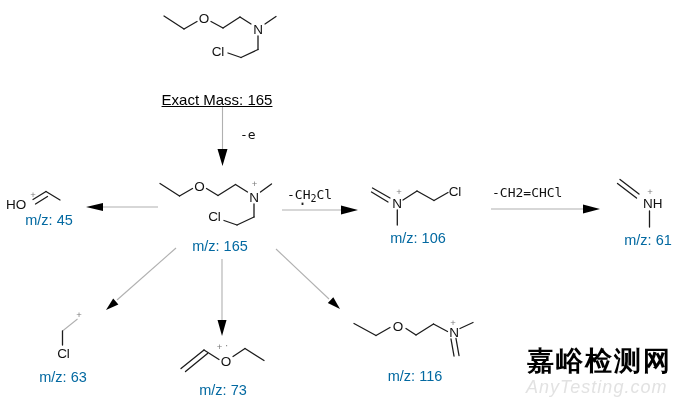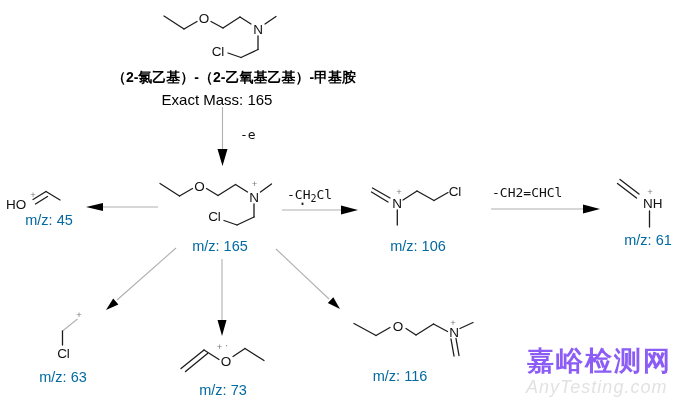--- a/index.html
+++ b/index.html
@@ -10,26 +10,26 @@
   .shaft{stroke:#b0b0b0;stroke-width:1.1;fill:none;}
   .head{fill:#000;stroke:none;}
   .atom{font-family:"Liberation Sans",sans-serif;font-size:13.5px;fill:#111;text-anchor:middle;}
   .atom.start{text-anchor:start;}
   .chg{font-family:"Liberation Sans",sans-serif;font-size:9.5px;fill:#7a7a7a;text-anchor:middle;}
   .rdot{font-family:"Liberation Sans",sans-serif;font-size:11px;fill:#8a8a8a;text-anchor:middle;}
   .lbl{position:absolute;white-space:nowrap;}
   .centered{transform:translateX(-50%);}
   .mz{font-size:14.5px;line-height:18px;color:#0369a1;}
   .cn-name{font-size:14px;line-height:18px;font-weight:bold;color:#000;}
-  .mass{font-size:15px;line-height:19px;color:#000;}
+  .mass{font-size:15px;line-height:19px;color:#000;text-decoration:underline;}
   .mono{font-family:"DejaVu Sans Mono",monospace;font-size:13px;line-height:14px;color:#111;}
   .mono .sub{font-size:10px;vertical-align:-3px;}
   .loss1{position:relative;}
   .loss1 .dot-under{position:absolute;left:11px;top:9px;font-size:15px;color:#222;}
-  .wm-cn{font-size:27px;line-height:30px;font-weight:bold;letter-spacing:2px;color:#8b5cf6;}
+  .wm-cn{font-size:27px;line-height:30px;font-weight:bold;letter-spacing:2px;color:#000000;}
   .wm-en{font-size:18px;line-height:21px;font-style:italic;font-weight:400;letter-spacing:1px;color:#e2e2e2;}
 </style>
 </head>
 <body>
 
 <div id="canvas">
 
   <svg id="scheme-svg" width="680" height="406" viewBox="0 0 680 406">
 
     <g>
@@ -152,39 +152,38 @@
       <line class="bond" x1="433.5" y1="324" x2="447.5" y2="331.5"></line>
       <line class="bond" x1="460" y1="328.5" x2="473" y2="322.5"></line>
       <line class="bond" x1="451" y1="339" x2="454" y2="356"></line>
       <line class="bond" x1="456" y1="338.5" x2="459" y2="355.5"></line>
       <text class="atom" x="398" y="330.5">O</text>
       <text class="atom" x="454" y="336.5">N</text>
       <text class="chg" x="453" y="326">+</text>
     </g>
   </svg>
 
-  <div class="lbl centered cn-name" style="left:234px;top:68px;">（2-氯乙基）-（2-乙氧基乙基）-甲基胺</div>
 
   <div class="lbl centered mass" style="left:217px;top:90px;">Exact Mass: 165</div>
 
   <div class="lbl mono" style="left:240px;top:128px;">-e</div>
 
   <div class="lbl mono loss1" style="left:287px;top:188px;">
     <span>-CH</span><span class="sub">2</span><span>Cl</span>
     <span class="dot-under">·</span>
   </div>
 
   <div class="lbl mono" style="left:492px;top:186px;">-CH2=CHCl</div>
 
   <div class="lbl centered mz" style="left:220px;top:237px;text-align:right;">m/z: 165</div>
   <div class="lbl centered mz" style="left:49px;top:211px;">m/z: 45</div>
-  <div class="lbl centered mz" style="left:418px;top:229px;margin-top:8px;">m/z: 106</div>
+  <div class="lbl centered mz" style="left:418px;top:229px;">m/z: 106</div>
   <div class="lbl centered mz" style="left:648px;top:231px;">m/z: 61</div>
   <div class="lbl centered mz" style="left:63px;top:368px;">m/z: 63</div>
   <div class="lbl centered mz" style="left:223px;top:381px;">m/z: 73</div>
-  <div class="lbl centered mz" style="left:400px;top:367px;">m/z: 116</div>
+  <div class="lbl centered mz" style="left:415px;top:367px;">m/z: 116</div>
 
   <div>
     <div class="lbl wm-cn" style="left:527px;top:346px;">嘉峪检测网</div>
     <div class="lbl wm-en" style="left:526px;top:377px;">AnyTesting.com</div>
   </div>
 
 </div>
 
 </body></html>

